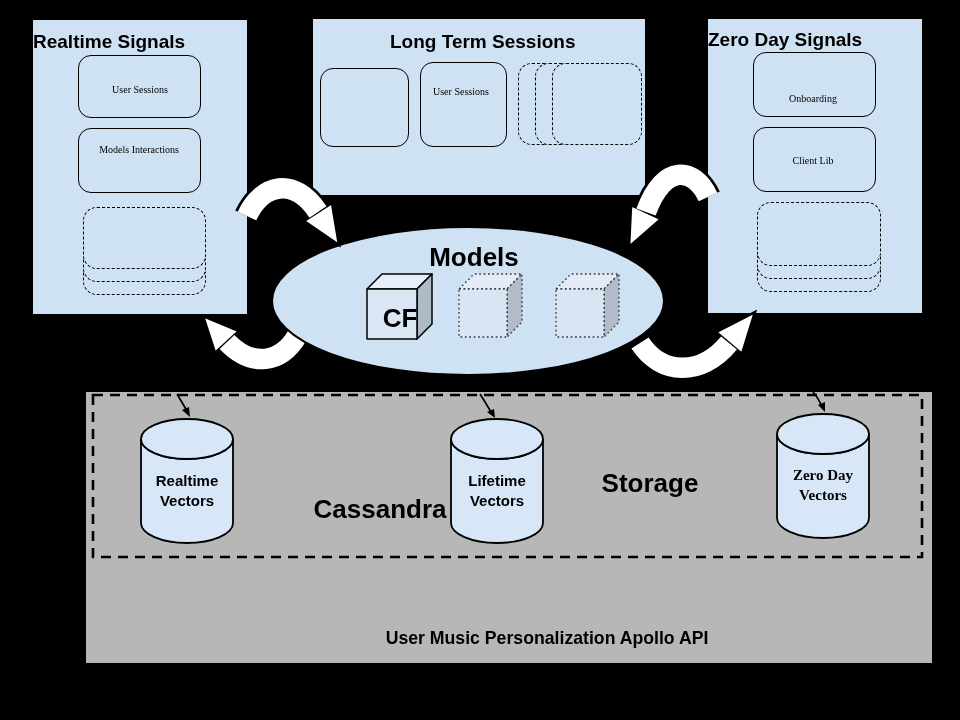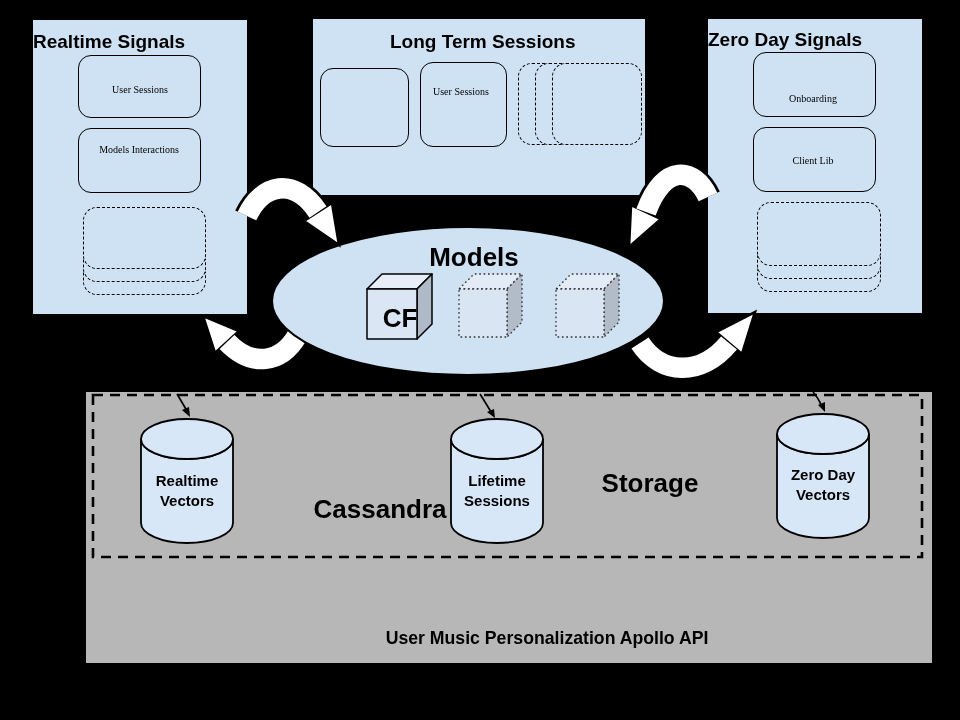--- a/index.html
+++ b/index.html
@@ -132,18 +132,18 @@
     </g>
   </svg>
 
   <div class="label-over big-label" style="left:404px;top:242px;width:140px;">Models</div>
   <div class="label-over big-label" style="left:369px;top:303px;width:62px;">CF</div>
 
   <div class="label-over big-label" style="left:300px;top:494px;width:160px;">Cassandra</div>
   <div class="label-over big-label" style="left:570px;top:468px;width:160px;">Storage</div>
 
   <div class="label-over cyl-label" style="left:137px;top:471px;width:100px;">Realtime Vectors</div>
-  <div class="label-over cyl-label" style="left:447px;top:471px;width:100px;">Lifetime Sessions</div>
-  <div class="label-over cyl-label" style="left:773px;top:465px;width:100px;">Zero Day Vectors</div>
+  <div class="label-over cyl-label" style="left:447px;top:471px;width:100px;">Lifetime Vectors</div>
+  <div class="label-over cyl-label" style="left:773px;top:465px;width:100px;font-family:Liberation Serif, serif;">Zero Day Vectors</div>
 
   <div id="api-title" class="label-over" style="left:327px;top:627px;width:440px;">User Music Personalization Apollo API</div>
 
 </div>
 
 </body></html>

